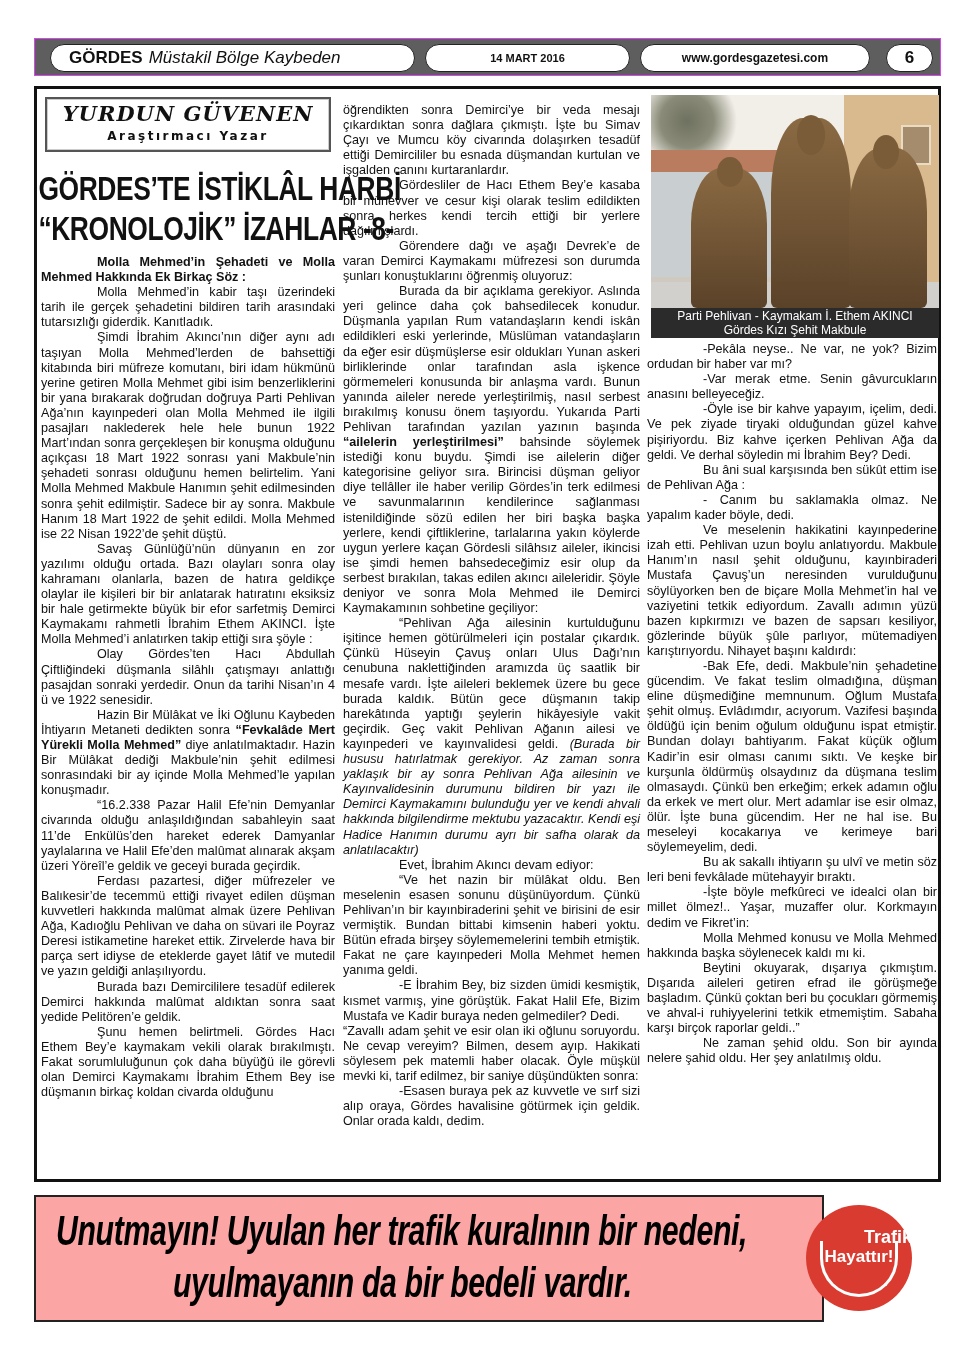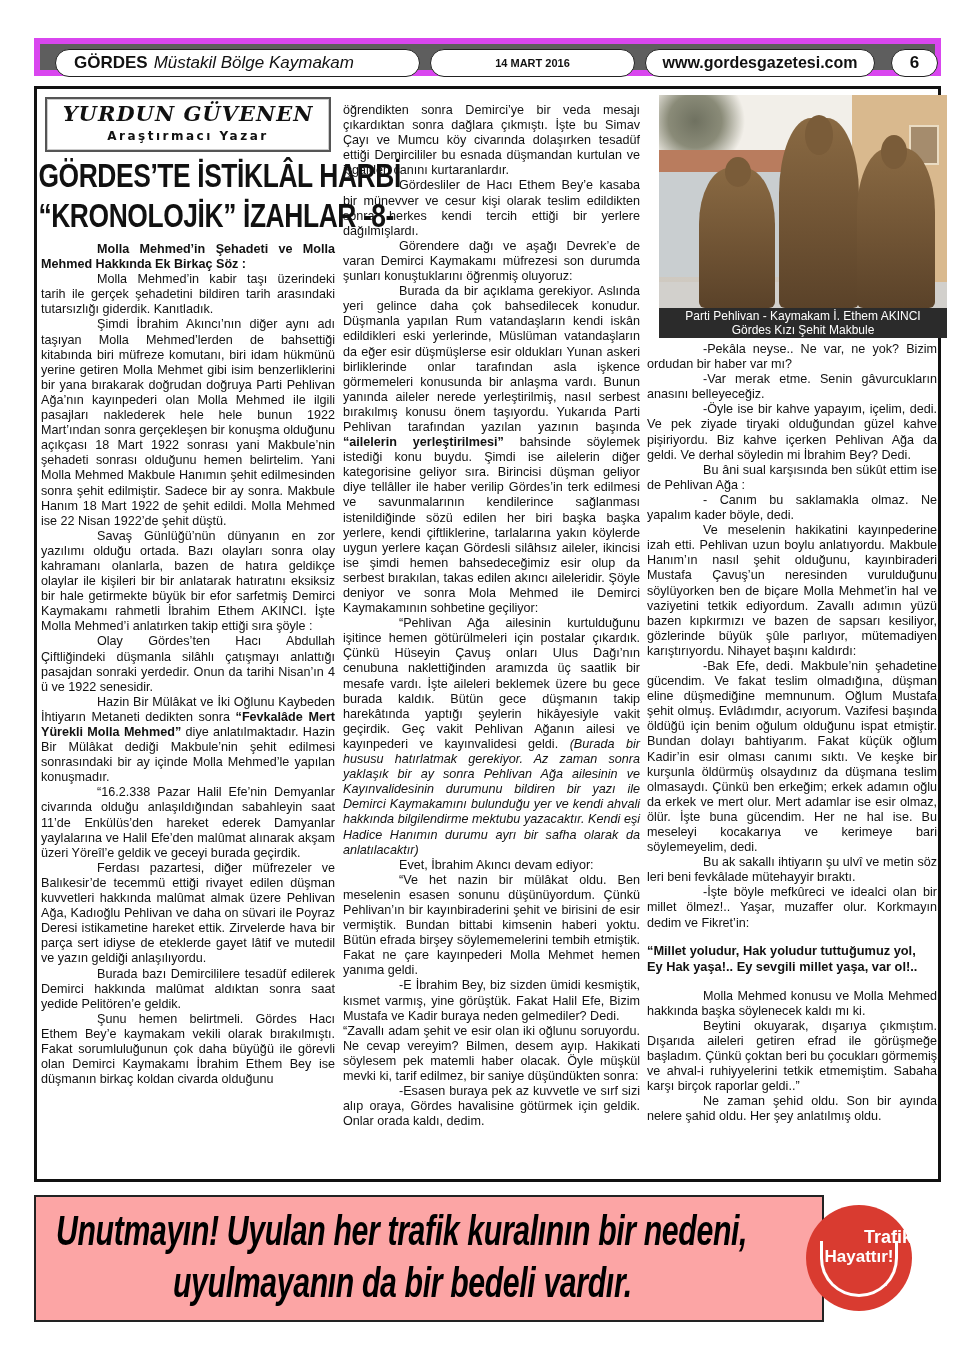--- a/index.html
+++ b/index.html
@@ -2,71 +2,71 @@
 <html><head>
 <meta charset="utf-8">
 <style>
   * { box-sizing: border-box; margin: 0; padding: 0; }
   html, body { width: 975px; height: 1350px; background: #ffffff; overflow: hidden; }
   body { position: relative; font-family: "Liberation Sans", sans-serif; color: #111; }
 
   
   .masthead {
     position: absolute; left: 34px; top: 38px; width: 907px; height: 38px;
-    background: #5e5e5e; border: 6px solid #d946ef;
+    background: #5e5e5e; border: 1px solid #d946ef;
   }
   .pill {
     position: absolute; top: 5px; height: 28px; background: #fff;
     border: 1.5px solid #222; border-radius: 16px;
     display: flex; align-items: center; justify-content: center;
     font-weight: bold; font-size: 17px; color: #111; white-space: nowrap;
   }
   .pill.title { left: 15px; width: 365px; justify-content: flex-start; padding-left: 18px; }
   .pill.title .brand { font-weight: bold; margin-right: 6px; }
   .pill.title .sub { font-weight: normal; font-style: italic; }
   .pill.date { left: 390px; width: 205px; font-size: 11px; }
-  .pill.web { left: 605px; width: 230px; font-size: 16px; }
+  .pill.web { left: 605px; width: 230px; font-size: 12px; }
   .pill.page { left: 851px; width: 47px; font-size: 17px; }
 
   
   .frame {
     position: absolute; left: 34px; top: 86px; width: 907px; height: 1096px;
     border: 3px solid #111;
   }
   .col { position: absolute; top: 0; font-size: 12.6px; line-height: 15.1px; text-align: justify; }
   .col p { text-indent: 56px; margin: 0; }
   .col p.noindent { text-indent: 0; }
   .col p.bold { font-weight: bold; }
   .col .b { font-weight: bold; }
   .col .i { font-style: italic; }
   .col1 { left: 4px; width: 294px; top: 8px; }
   .col2 { left: 306px; width: 297px; top: 6px; margin-top: 8px; }
   .col3 { left: 610px; width: 290px; top: 0; }
 
   .author-box {
-    width: 286px; margin: 0 auto 4px auto; border: 2px solid #555; padding: 3px 4px 4px 4px;
+    width: 286px; margin: 0 auto 17px auto; border: 2px solid #555; padding: 3px 4px 4px 4px;
     text-align: center; box-shadow: inset 0 0 0 1px #ccc;
   }
   .author-name {
     font-family: "DejaVu Serif", serif; font-style: italic; font-weight: bold;
     font-size: 21px; letter-spacing: 1px; line-height: 24px; color: #111;
   }
   .author-role {
     font-family: "DejaVu Sans", sans-serif; font-weight: bold; font-size: 12px;
     letter-spacing: 2.5px; line-height: 20px;
   }
   .headline {
     font-family: "Liberation Sans", sans-serif; font-weight: bold; font-size: 33px;
     line-height: 40px; text-align: center; transform: scaleX(0.8); transform-origin: center;
     letter-spacing: -0.5px; white-space: nowrap; margin: 0 -40px;
   }
   .headline-wrap { margin: 4px 0 6px 0; }
 
   .photo {
-    position: relative; width: 288px; height: 243px; margin: 6px 0 4px 12px;
+    position: relative; width: 288px; height: 243px; margin: 6px 0 4px 4px;
     background: linear-gradient(180deg, #e9e4dc 0%, #d8cfc2 40%, #cfc9c0 65%, #cfcac2 100%);
     overflow: hidden;
   }
   .photo .sky { position: absolute; left: 0; top: 0; width: 100%; height: 60px; background: #f2efe9; }
   .photo .roof { position: absolute; left: 0; top: 55px; width: 130px; height: 22px; background: #b97c5e; }
   .photo .wall { position: absolute; left: 0; top: 77px; width: 200px; height: 105px; background: #c9ced0; }
   .photo .bldg { position: absolute; right: 0; top: 0; width: 95px; height: 200px; background: #d9b98e; }
   .photo .window { position: absolute; right: 8px; top: 30px; width: 30px; height: 40px; background: #a58c6d; border: 2px solid #eadcc3; }
   .photo .tree { position: absolute; left: 0; top: 0; width: 90px; height: 65px; background: radial-gradient(circle at 40% 40%, #6f7160 0%, #8a8b78 40%, rgba(200,200,190,0) 75%); }
   .photo .statue { position: absolute; bottom: 30px; background: linear-gradient(180deg, #8a6a43 0%, #6e5233 60%, #5a4229 100%); border-radius: 40% 40% 6px 6px; }
@@ -107,21 +107,21 @@
     position: absolute; left: 14px; top: 36px; width: 78px; height: 56px;
     border: 3px solid #fff; border-top: none; border-radius: 0 0 40px 40px;
   }
 </style>
 </head>
 <body>
 
 <div class="masthead">
   <div class="pill title">
     <span class="brand">GÖRDES</span>
-    <span class="sub">Müstakil Bölge Kaymakam</span>
+    <span class="sub">Müstakil Bölge Kaybeden</span>
   </div>
   <div class="pill date">14 MART 2016</div>
   <div class="pill web">www.gordesgazetesi.com</div>
   <div class="pill page">6</div>
 </div>
 
 <div class="frame">
 
   <div class="col col1">
     <div class="author-box">
@@ -180,24 +180,20 @@
     </div>
     <p>-Pekâla neyse.. Ne var, ne yok? Bizim ordudan bir haber var mı?</p>
     <p>-Var merak etme. Senin gâvurcukların anasını belleyeceğiz.</p>
     <p>-Öyle ise bir kahve yapayım, içelim, dedi. Ve pek ziyade tiryaki olduğundan güzel kahve pişiriyordu. Biz kahve içerken Pehlivan Ağa da geldi. Ve derhal söyledin mi İbrahim Bey? Dedi.</p>
     <p>Bu âni sual karşısında ben sükût  ettim ise de  Pehlivan Ağa :</p>
     <p>- Canım bu saklamakla olmaz. Ne yapalım kader böyle, dedi.</p>
     <p>Ve meselenin hakikatini kayınpederine izah etti. Pehlivan uzun boylu anlatıyordu. Makbule Hanım’ın nasıl şehit olduğunu, kayınbiraderi Mustafa Çavuş’un neresinden vurulduğunu söylüyorken ben de biçare Molla Mehmet’in hal ve vaziyetini tetkik ediyordum. Zavallı adımın yüzü bazen kıpkırmızı ve bazen de sapsarı kesiliyor, gözlerinde büyük şûle parlıyor, mütemadiyen karıştırıyordu. Nihayet başını kaldırdı:</p>
     <p>-Bak Efe, dedi. Makbule’nin şehadetine gücendim. Ve fakat teslim olmadığına, düşman eline düşmediğine memnunum. Oğlum Mustafa şehit olmuş. Evlâdımdır, acıyorum. Vazifesi başında öldüğü için benim oğulum olduğunu ispat etmiştir. Bundan dolayı bahtiyarım. Fakat küçük oğlum Kadir’in esir olması canımı sıktı. Ve keşke bir kurşunla öldürmüş olsaydınız da düşmana teslim olmasaydı. Çünkü ben erkeğim; erkek adamın oğlu da erkek ve mert olur. Mert adamlar ise esir olmaz, ölür. İşte buna gücendim. Her ne hal ise. Bu meseleyi kocakarıya ve kerimeye bari söylemeyelim, dedi.</p>
     <p>Bu ak sakallı ihtiyarın şu ulvî ve metin söz leri beni fevkâlade mütehayyir bıraktı.</p>
     <p>-İşte böyle mefkûreci ve idealci olan bir millet  ölmez!.. Yaşar, muzaffer olur. Korkmayın dedim ve Fikret’in:</p>
-    <div class="poem">
-      <div>“Millet yoludur, Hak yoludur tuttuğumuz yol,</div>
-      <div>Ey Hak yaşa!.. Ey sevgili millet yaşa, var ol!..</div>
-    </div>
     <p>Molla Mehmed konusu ve Molla Mehmed hakkında başka söylenecek kaldı mı ki.</p>
     <p>Beytini okuyarak, dışarıya çıkmıştım. Dışarıda aileleri getiren efrad ile görüşmeğe başladım. Çünkü çoktan beri bu çocukları görmemiş ve ahval-i ruhiyyelerini tetkik etmemiştim. Sabaha karşı birçok raporlar geldi..”</p>
     <p>Ne zaman şehid oldu. Son bir ayında nelere şahid oldu. Her şey anlatılmış oldu.</p>
   </div>
 </div>
 
 <div class="banner">
   <div class="line l1">Unutmayın! Uyulan her trafik kuralının bir nedeni,</div>
   <div class="line l2">uyulmayanın da bir bedeli vardır.</div>
   <div class="badge">

